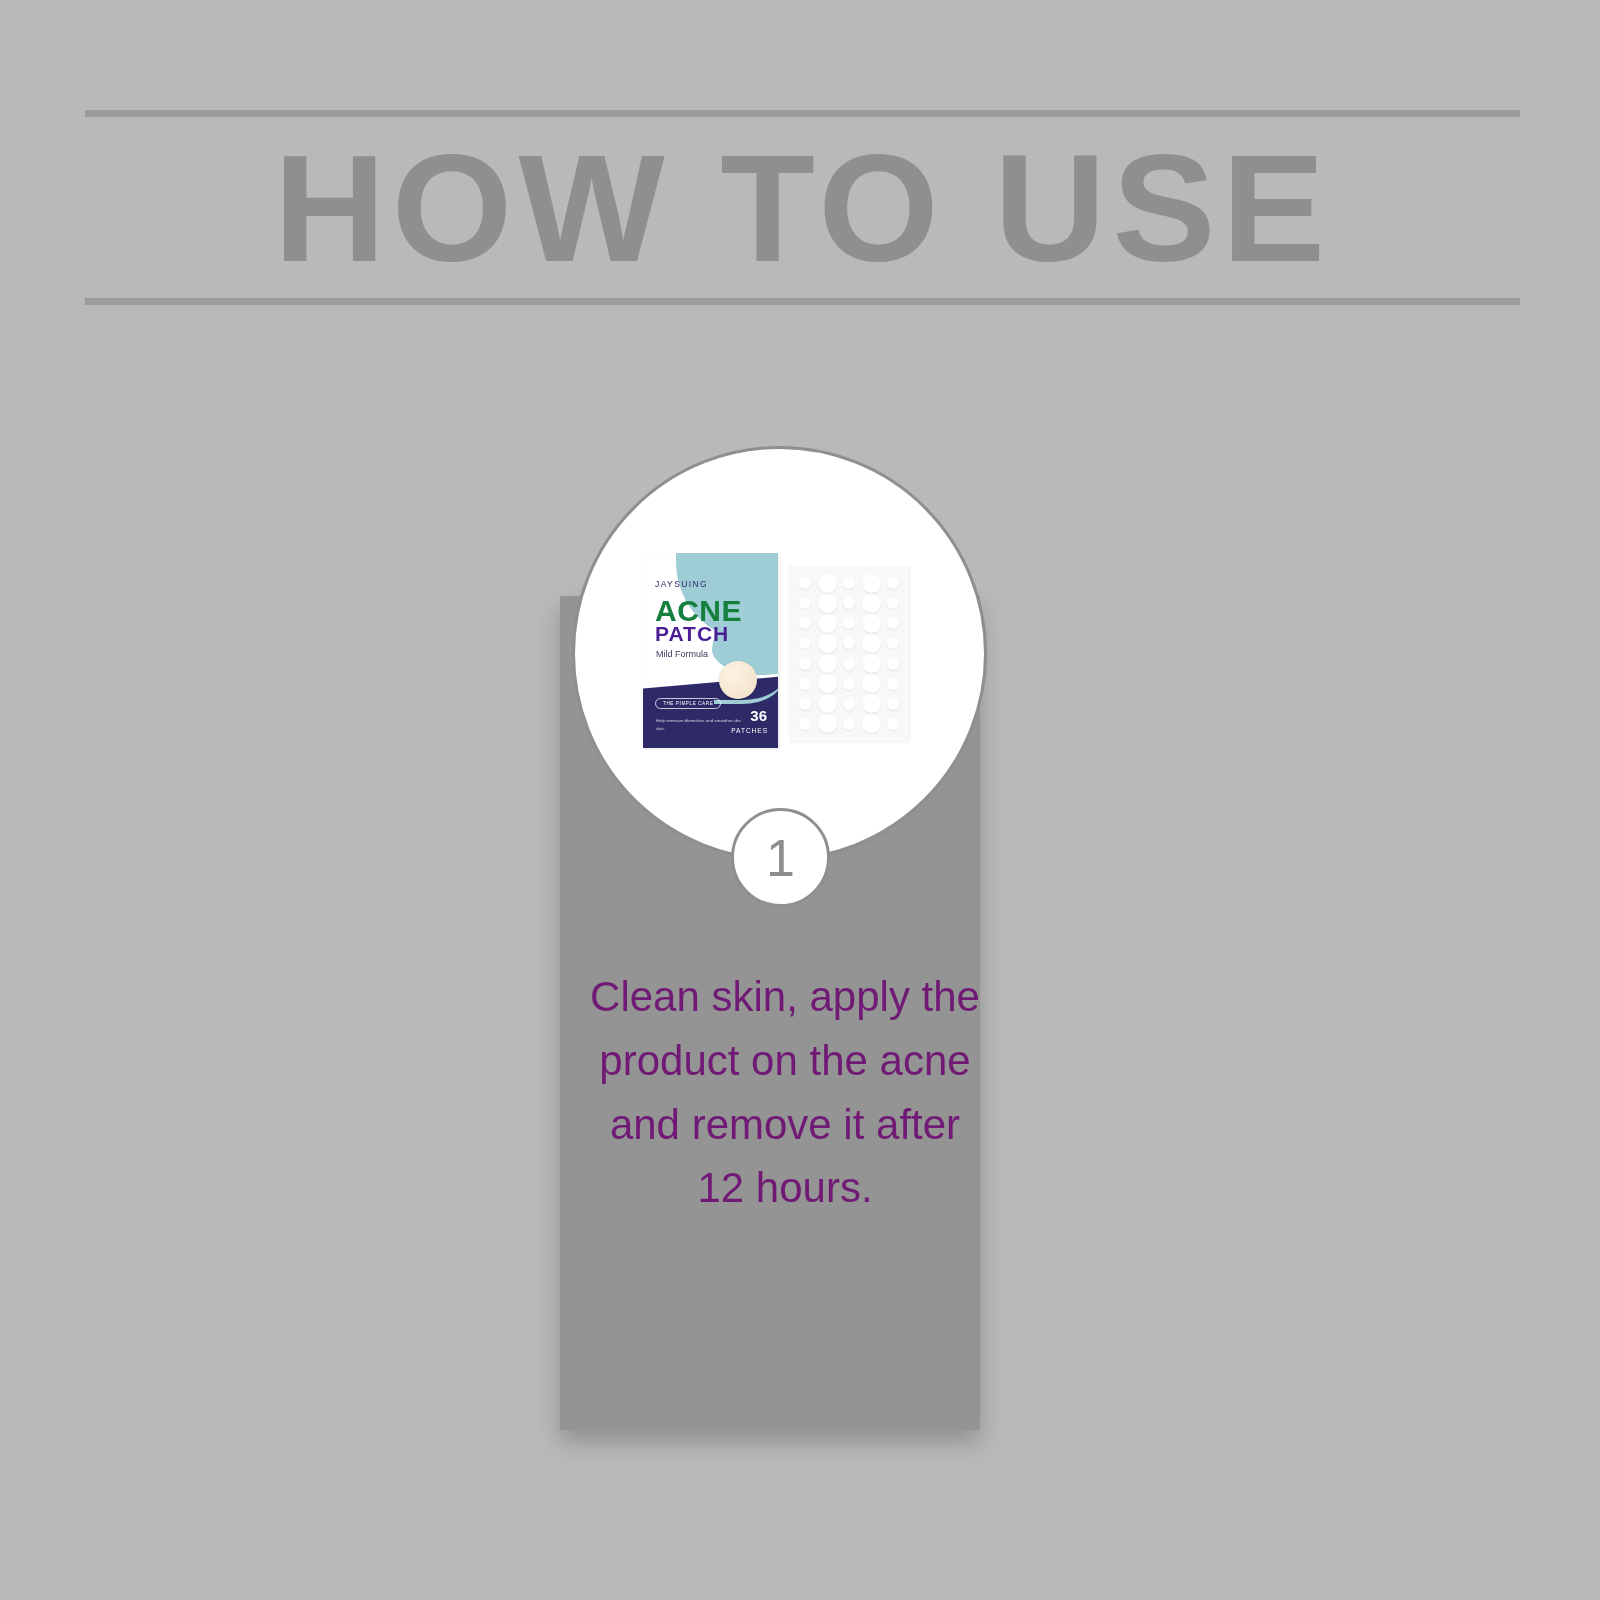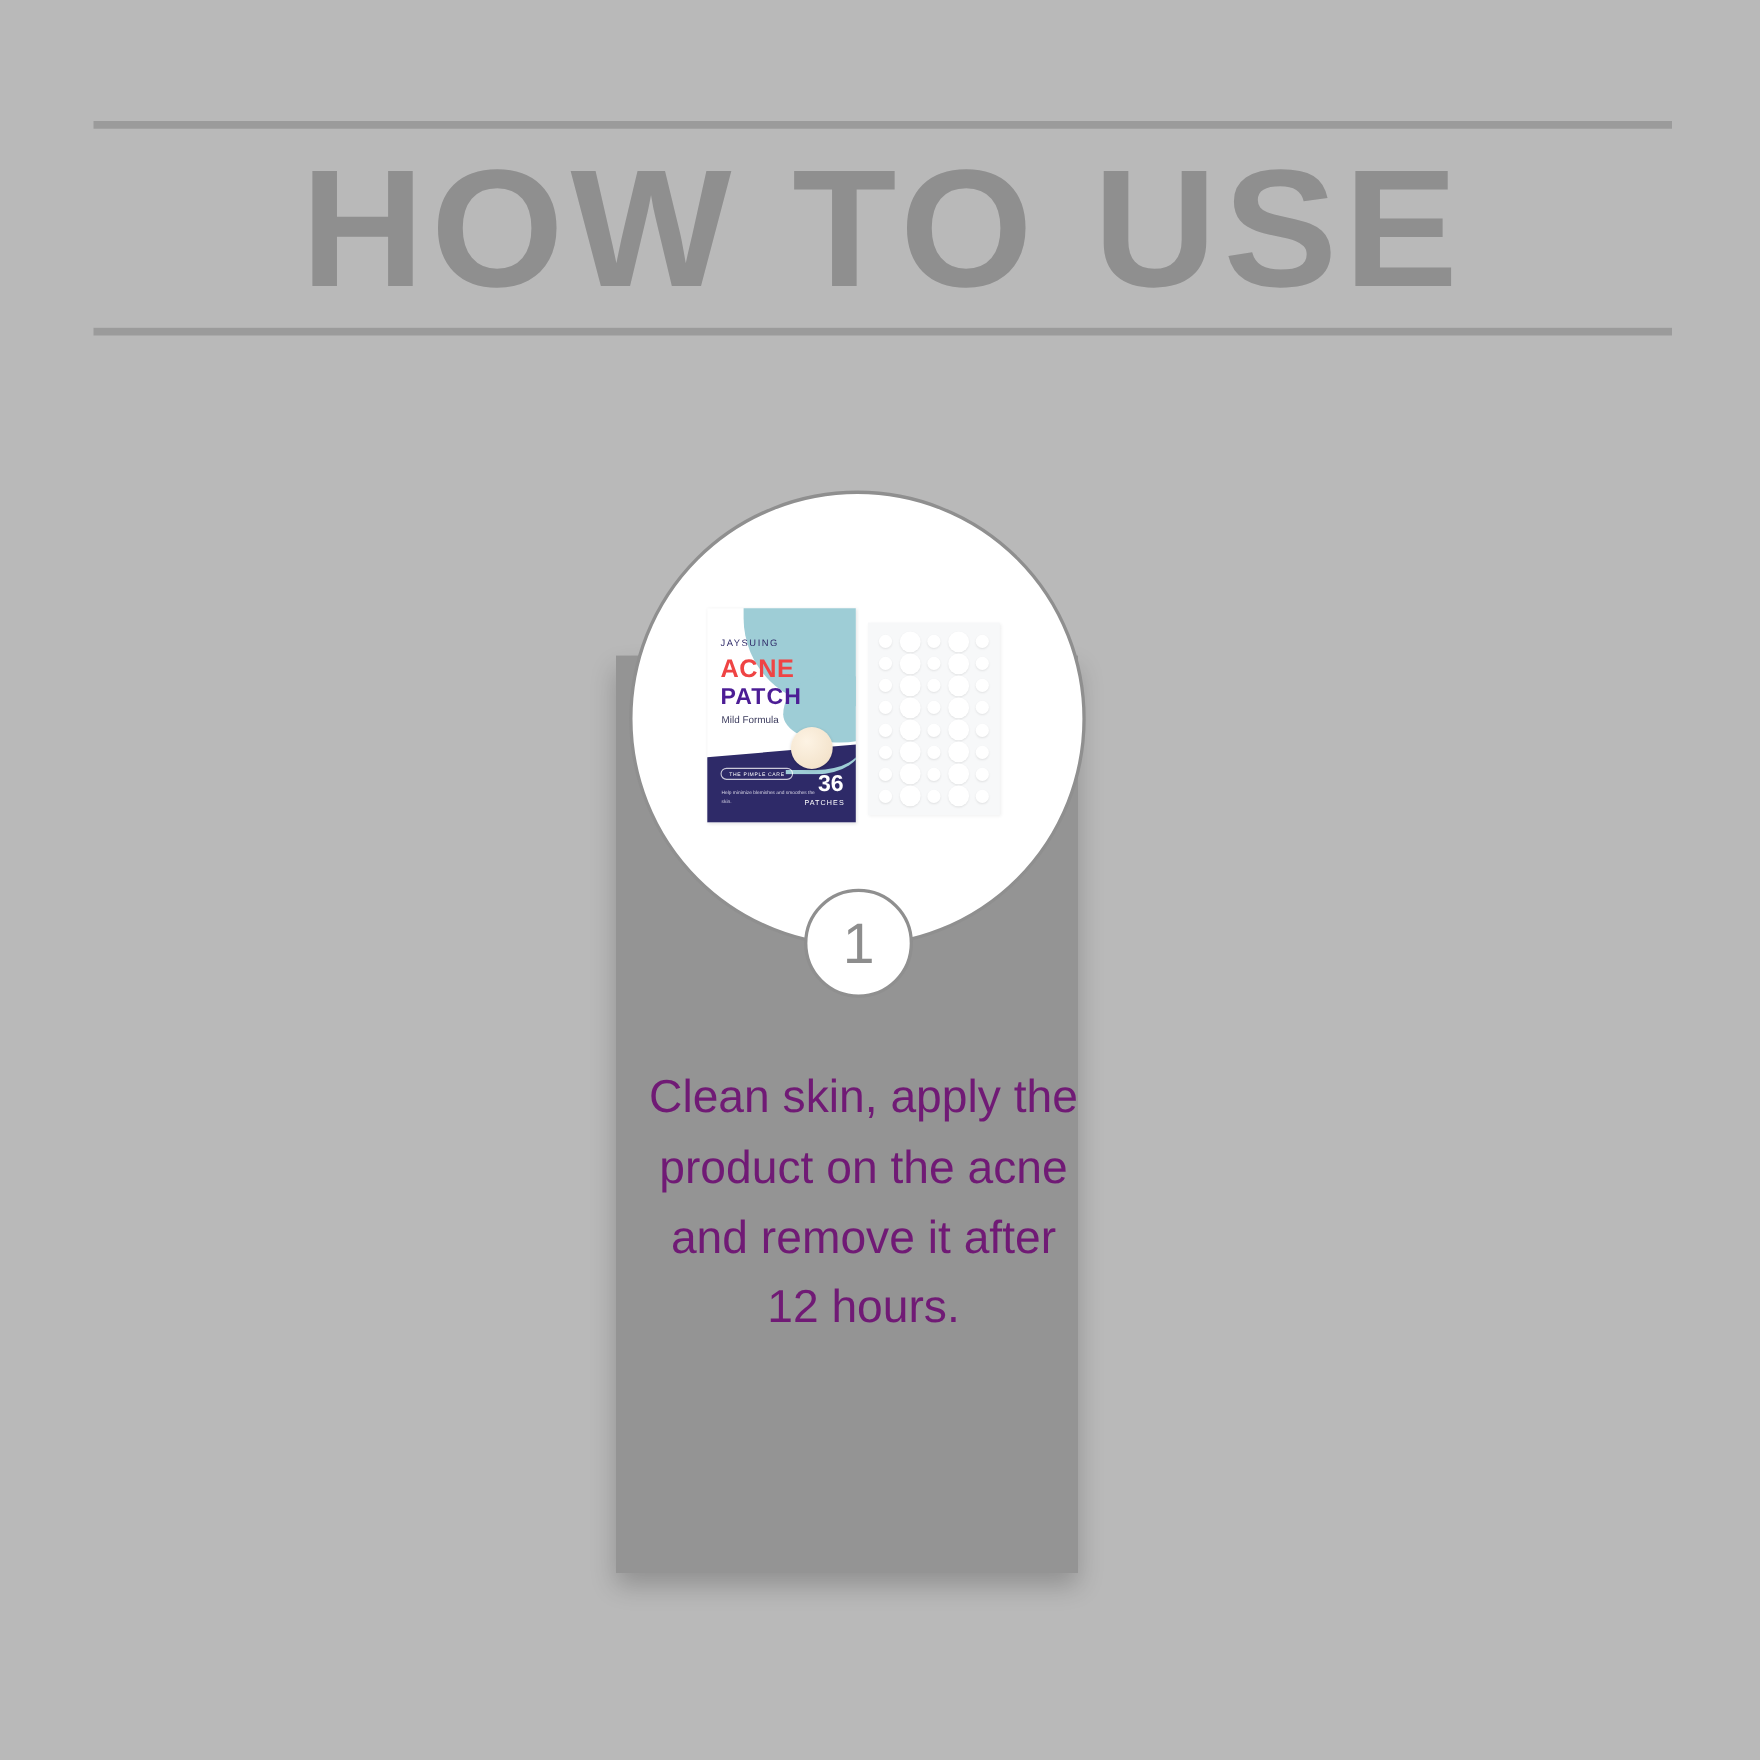--- a/index.html
+++ b/index.html
@@ -81,22 +81,22 @@
     border-bottom:4px solid #9ecdd6;
     border-radius:0 0 60% 0;
   }
   .brand{
     position:absolute; left:12px; top:26px;
     font-size:8.5px; font-weight:400; letter-spacing:1.4px;
     color:#2e2a68;
   }
   .acne{
     position:absolute; left:12px; top:43px;
-    font-size:23px; font-weight:bold; letter-spacing:0.5px;
-    color:#ef4444; line-height:1;
+    font-size:30px; font-weight:bold; letter-spacing:0.5px;
+    color:#15803d; line-height:1;
   }
   .patch{
     position:absolute; left:12px; top:70px;
     font-size:21px; font-weight:700; letter-spacing:1px;
     color:#4c1d95; line-height:1;
   }
   .mild{
     position:absolute; left:13px; top:96px;
     font-size:9px; font-weight:400; color:#3a3a5c;
   }
@@ -113,21 +113,21 @@
     font-size:4.6px; letter-spacing:0.6px;
     color:#ffffff; white-space:nowrap;
   }
   .pimple-desc{
     position:absolute; left:13px; bottom:16px;
     width:92px;
     font-size:4.4px; line-height:1.7; color:#d8d6e6;
   }
   .count{
     position:absolute; right:11px; bottom:25px;
-    font-size:21px; font-weight:bold; color:#ffffff; line-height:1;
+    font-size:15px; font-weight:bold; color:#ffffff; line-height:1;
   }
   .count-label{
     position:absolute; right:10px; bottom:14px;
     font-size:6.5px; letter-spacing:1px; color:#ffffff;
   }
 
   
   #sheet{
     position:absolute; left:146px; top:13px; width:120px; height:175px;
     background:#f7f8f9;

